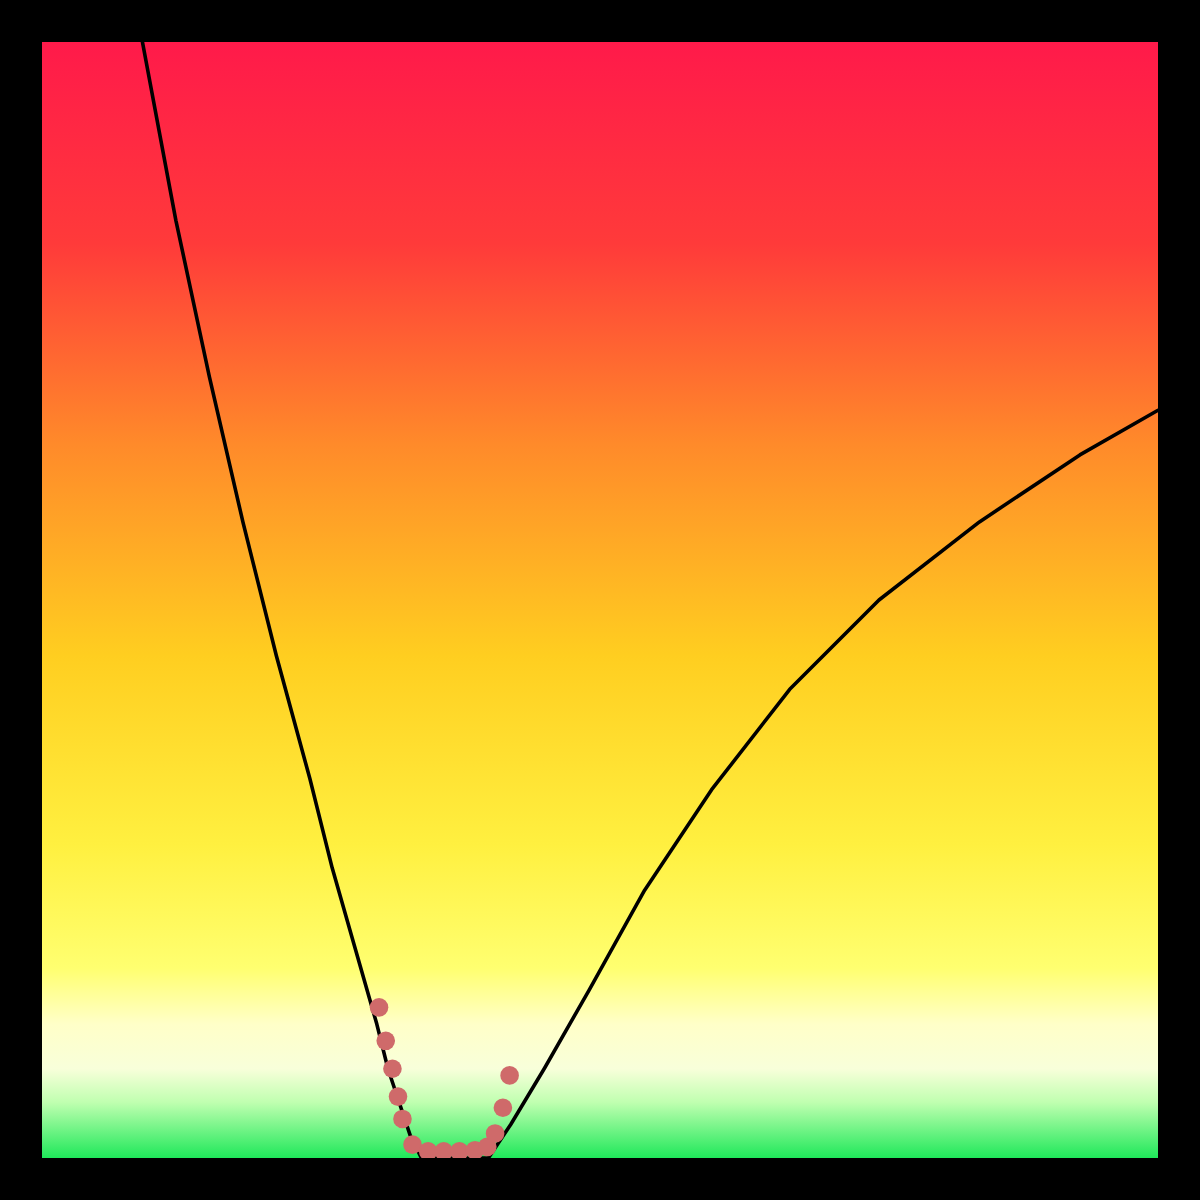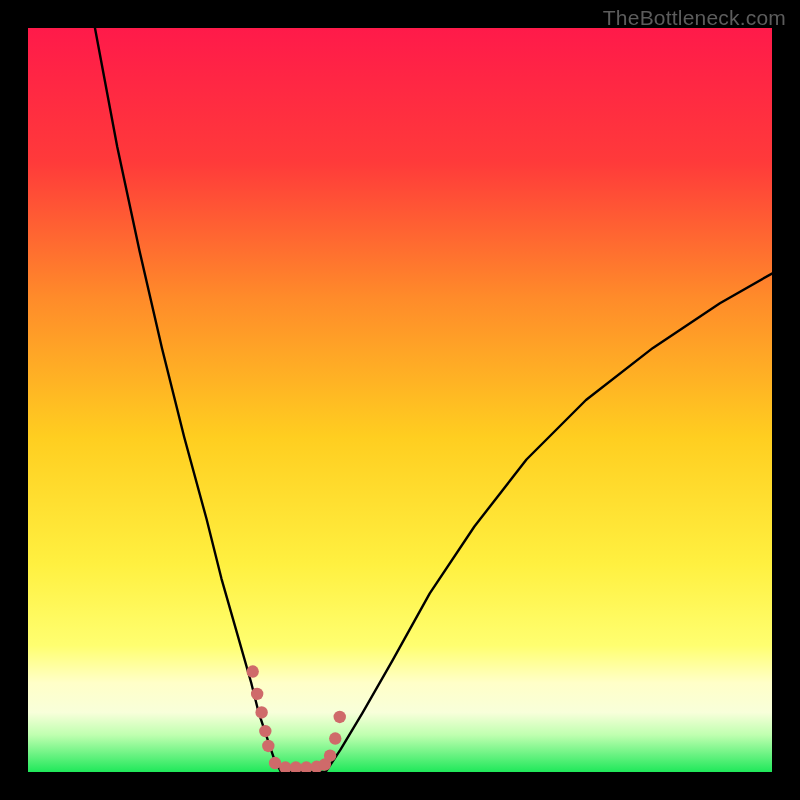--- a/index.html
+++ b/index.html
@@ -85,14 +85,13 @@
           <circle cx="278.26" cy="739.54" r="6.2" fill="#cf6a6a"></circle>
           <circle cx="288.67" cy="738.79" r="6.2" fill="#cf6a6a"></circle>
           <circle cx="296.86" cy="736.56" r="6.2" fill="#cf6a6a"></circle>
           <circle cx="302.06" cy="727.63" r="6.2" fill="#cf6a6a"></circle>
           <circle cx="307.27" cy="710.52" r="6.2" fill="#cf6a6a"></circle>
           <circle cx="311.74" cy="688.94" r="6.2" fill="#cf6a6a"></circle>
         </g>
     </svg>
   </div>
 
-  <div class="watermark">TheBottleneck.com</div>
 </div>
 
 </body></html>

